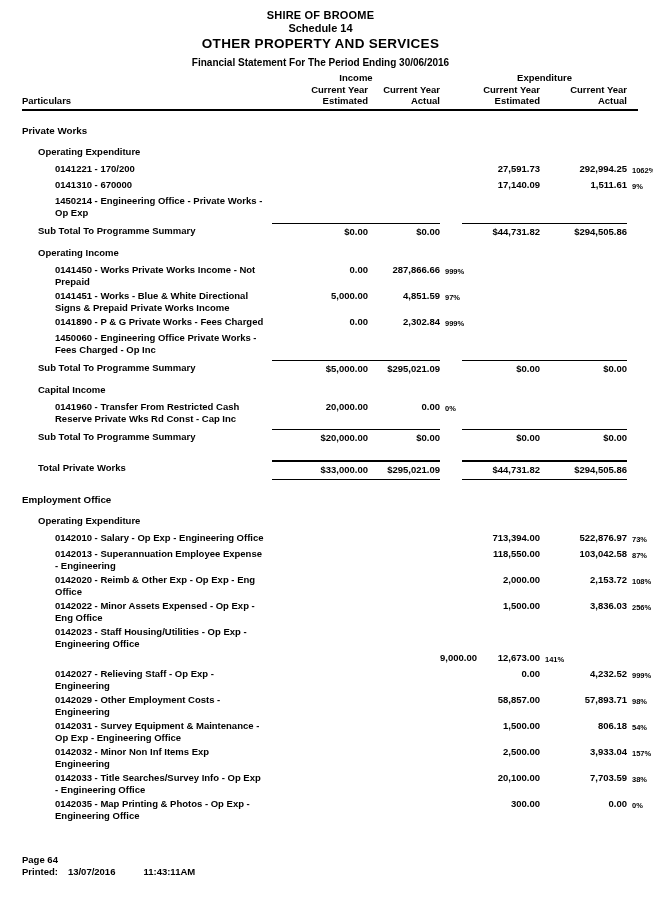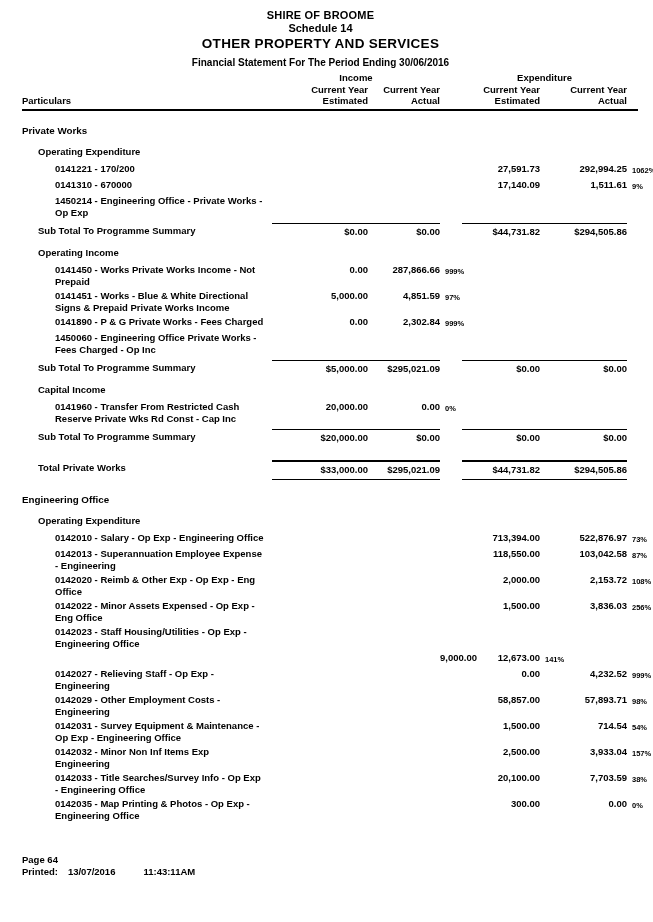--- a/index.html
+++ b/index.html
@@ -186,21 +186,21 @@
       </div>
       <div class="grid row total-row">
         <div class="label">Total Private Works</div>
         <div class="num">$33,000.00</div>
         <div class="num">$295,021.09</div>
         <div class="pct"></div>
         <div class="num">$44,731.82</div>
         <div class="num">$294,505.86</div>
         <div class="pct"></div>
       </div>
-      <div class="section-title">Engineering Office</div>
+      <div class="section-title">Employment Office</div>
       <div class="group-title">Operating Expenditure</div>
       <div class="grid row acct-row">
         <div class="label">0142010 - Salary - Op  Exp - Engineering Office</div>
         <div class="num"></div>
         <div class="num"></div>
         <div class="pct"></div>
         <div class="num">713,394.00</div>
         <div class="num">522,876.97</div>
         <div class="pct">73%</div>
       </div>
@@ -265,21 +265,21 @@
         <div class="num">58,857.00</div>
         <div class="num">57,893.71</div>
         <div class="pct">98%</div>
       </div>
       <div class="grid row acct-row">
         <div class="label">0142031 - Survey Equipment &amp; Maintenance - Op Exp - Engineering Office</div>
         <div class="num"></div>
         <div class="num"></div>
         <div class="pct"></div>
         <div class="num">1,500.00</div>
-        <div class="num">714.54</div>
+        <div class="num">806.18</div>
         <div class="pct">54%</div>
       </div>
       <div class="grid row acct-row">
         <div class="label">0142032 - Minor Non Inf Items Exp Engineering</div>
         <div class="num"></div>
         <div class="num"></div>
         <div class="pct"></div>
         <div class="num">2,500.00</div>
         <div class="num">3,933.04</div>
         <div class="pct">157%</div>

